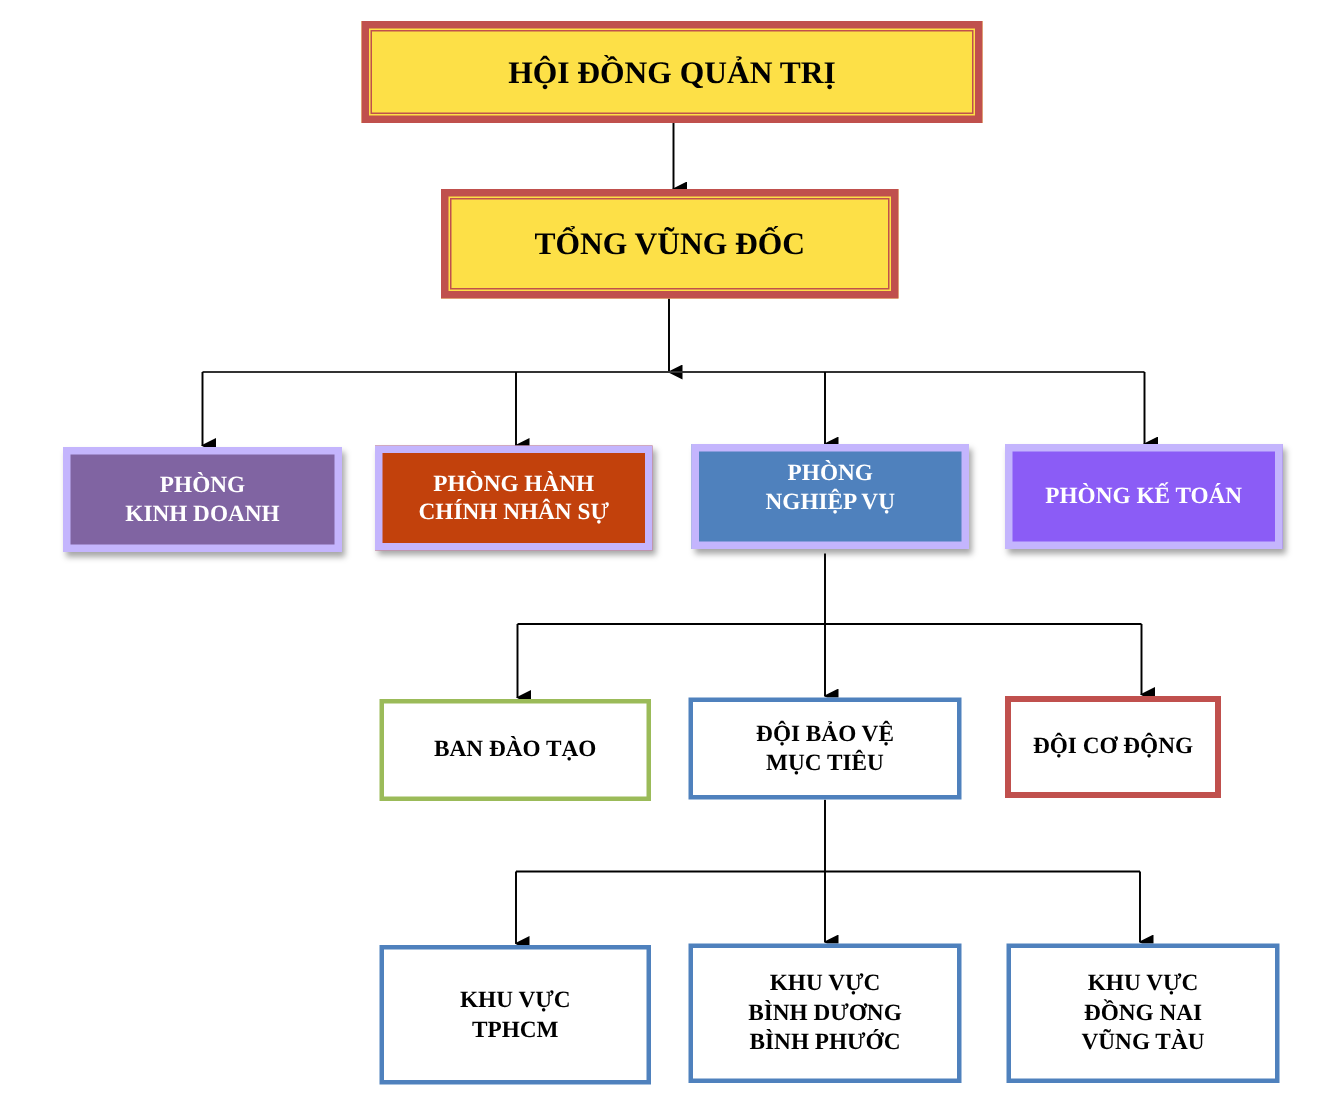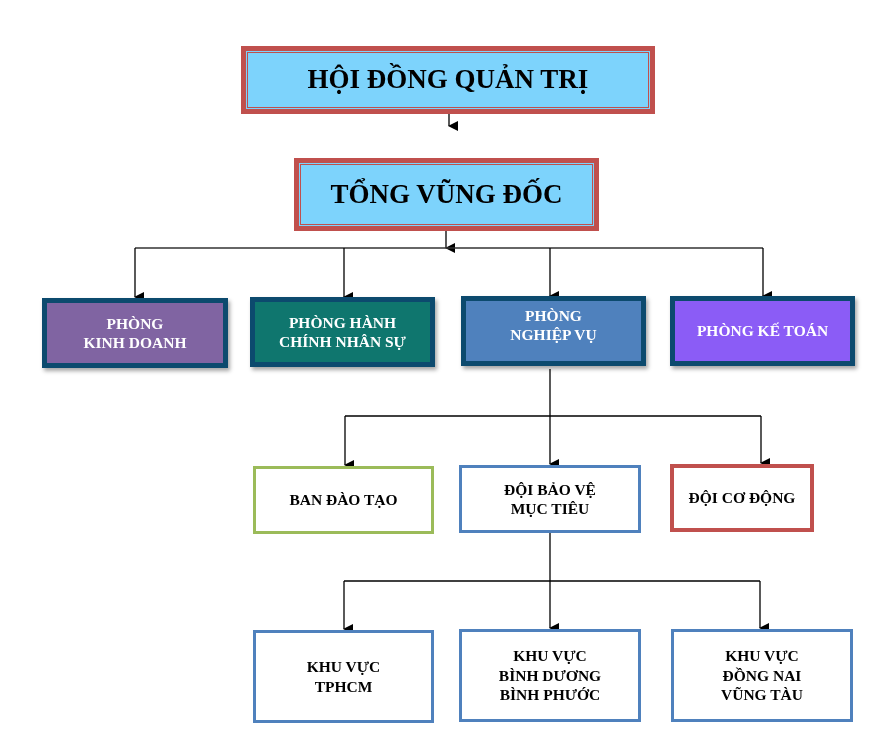--- a/index.html
+++ b/index.html
@@ -2,26 +2,26 @@
 <html><head>
 <meta charset="utf-8">
 <style>
   html, body { margin:0; padding:0; background:#ffffff; }
   body { width:892px; height:741px; position:relative; overflow:hidden;
          font-family:"Liberation Serif", serif; }
   .node { position:absolute; box-sizing:border-box; display:flex; align-items:center;
           justify-content:center; text-align:center; font-weight:bold; line-height:1.25; }
   .node span { white-space:pre-line; }
   
-  .top { background:#7dd3fc; border:5px solid #C0504D; color:#000;
-         font-size:27px;margin-top:32px; }
+  .top { background:#fde047; border:5px solid #C0504D; color:#000;
+         font-size:21px; }
   .top::before { content:""; position:absolute; left:1px; top:1px; right:1px; bottom:1px;
                  border:1px solid #C0504D; }
   
-  .filled { border:5px solid #0c4a6e; color:#ffffff; font-size:15.5px;
+  .filled { border:5px solid #c4b5fd; color:#ffffff; font-size:15.5px;
             box-shadow: 2px 3px 4px rgba(0,0,0,0.35); }
   
   .outlined { background:#ffffff; color:#000; font-size:15.5px; border:3px solid; }
   svg#connectors { position:absolute; left:0; top:0; }
 </style>
 </head>
 <body>
 
 <svg id="connectors" width="892" height="741">
   <defs>
@@ -55,21 +55,21 @@
 </div>
 
 <div class="node top" style="left:294px; top:126px; width:305px; height:73px;">
   <span>TỔNG VŨNG ĐỐC</span>
 </div>
 
 <div class="node filled" style="left:42px; top:298px; width:186px; height:70px; background:#8064A2;">
   <span>PHÒNG
 KINH DOANH</span>
 </div>
-<div class="node filled" style="left:250px; top:297px; width:185px; height:70px; background:#0f766e;align-items:center;">
+<div class="node filled" style="left:250px; top:297px; width:185px; height:70px; background:#c2410c;align-items:center;">
   <span>PHÒNG HÀNH
 CHÍNH NHÂN SỰ</span>
 </div>
 <div class="node filled" style="left:461px; top:296px; width:185px; height:70px; background:#4F81BD; align-items:flex-start; padding-top:5px;">
   <span>PHÒNG
 NGHIỆP VỤ</span>
 </div>
 <div class="node filled" style="left:670px; top:296px; width:185px; height:70px; background:#8b5cf6;">
   <span>PHÒNG KẾ TOÁN</span>
 </div>

